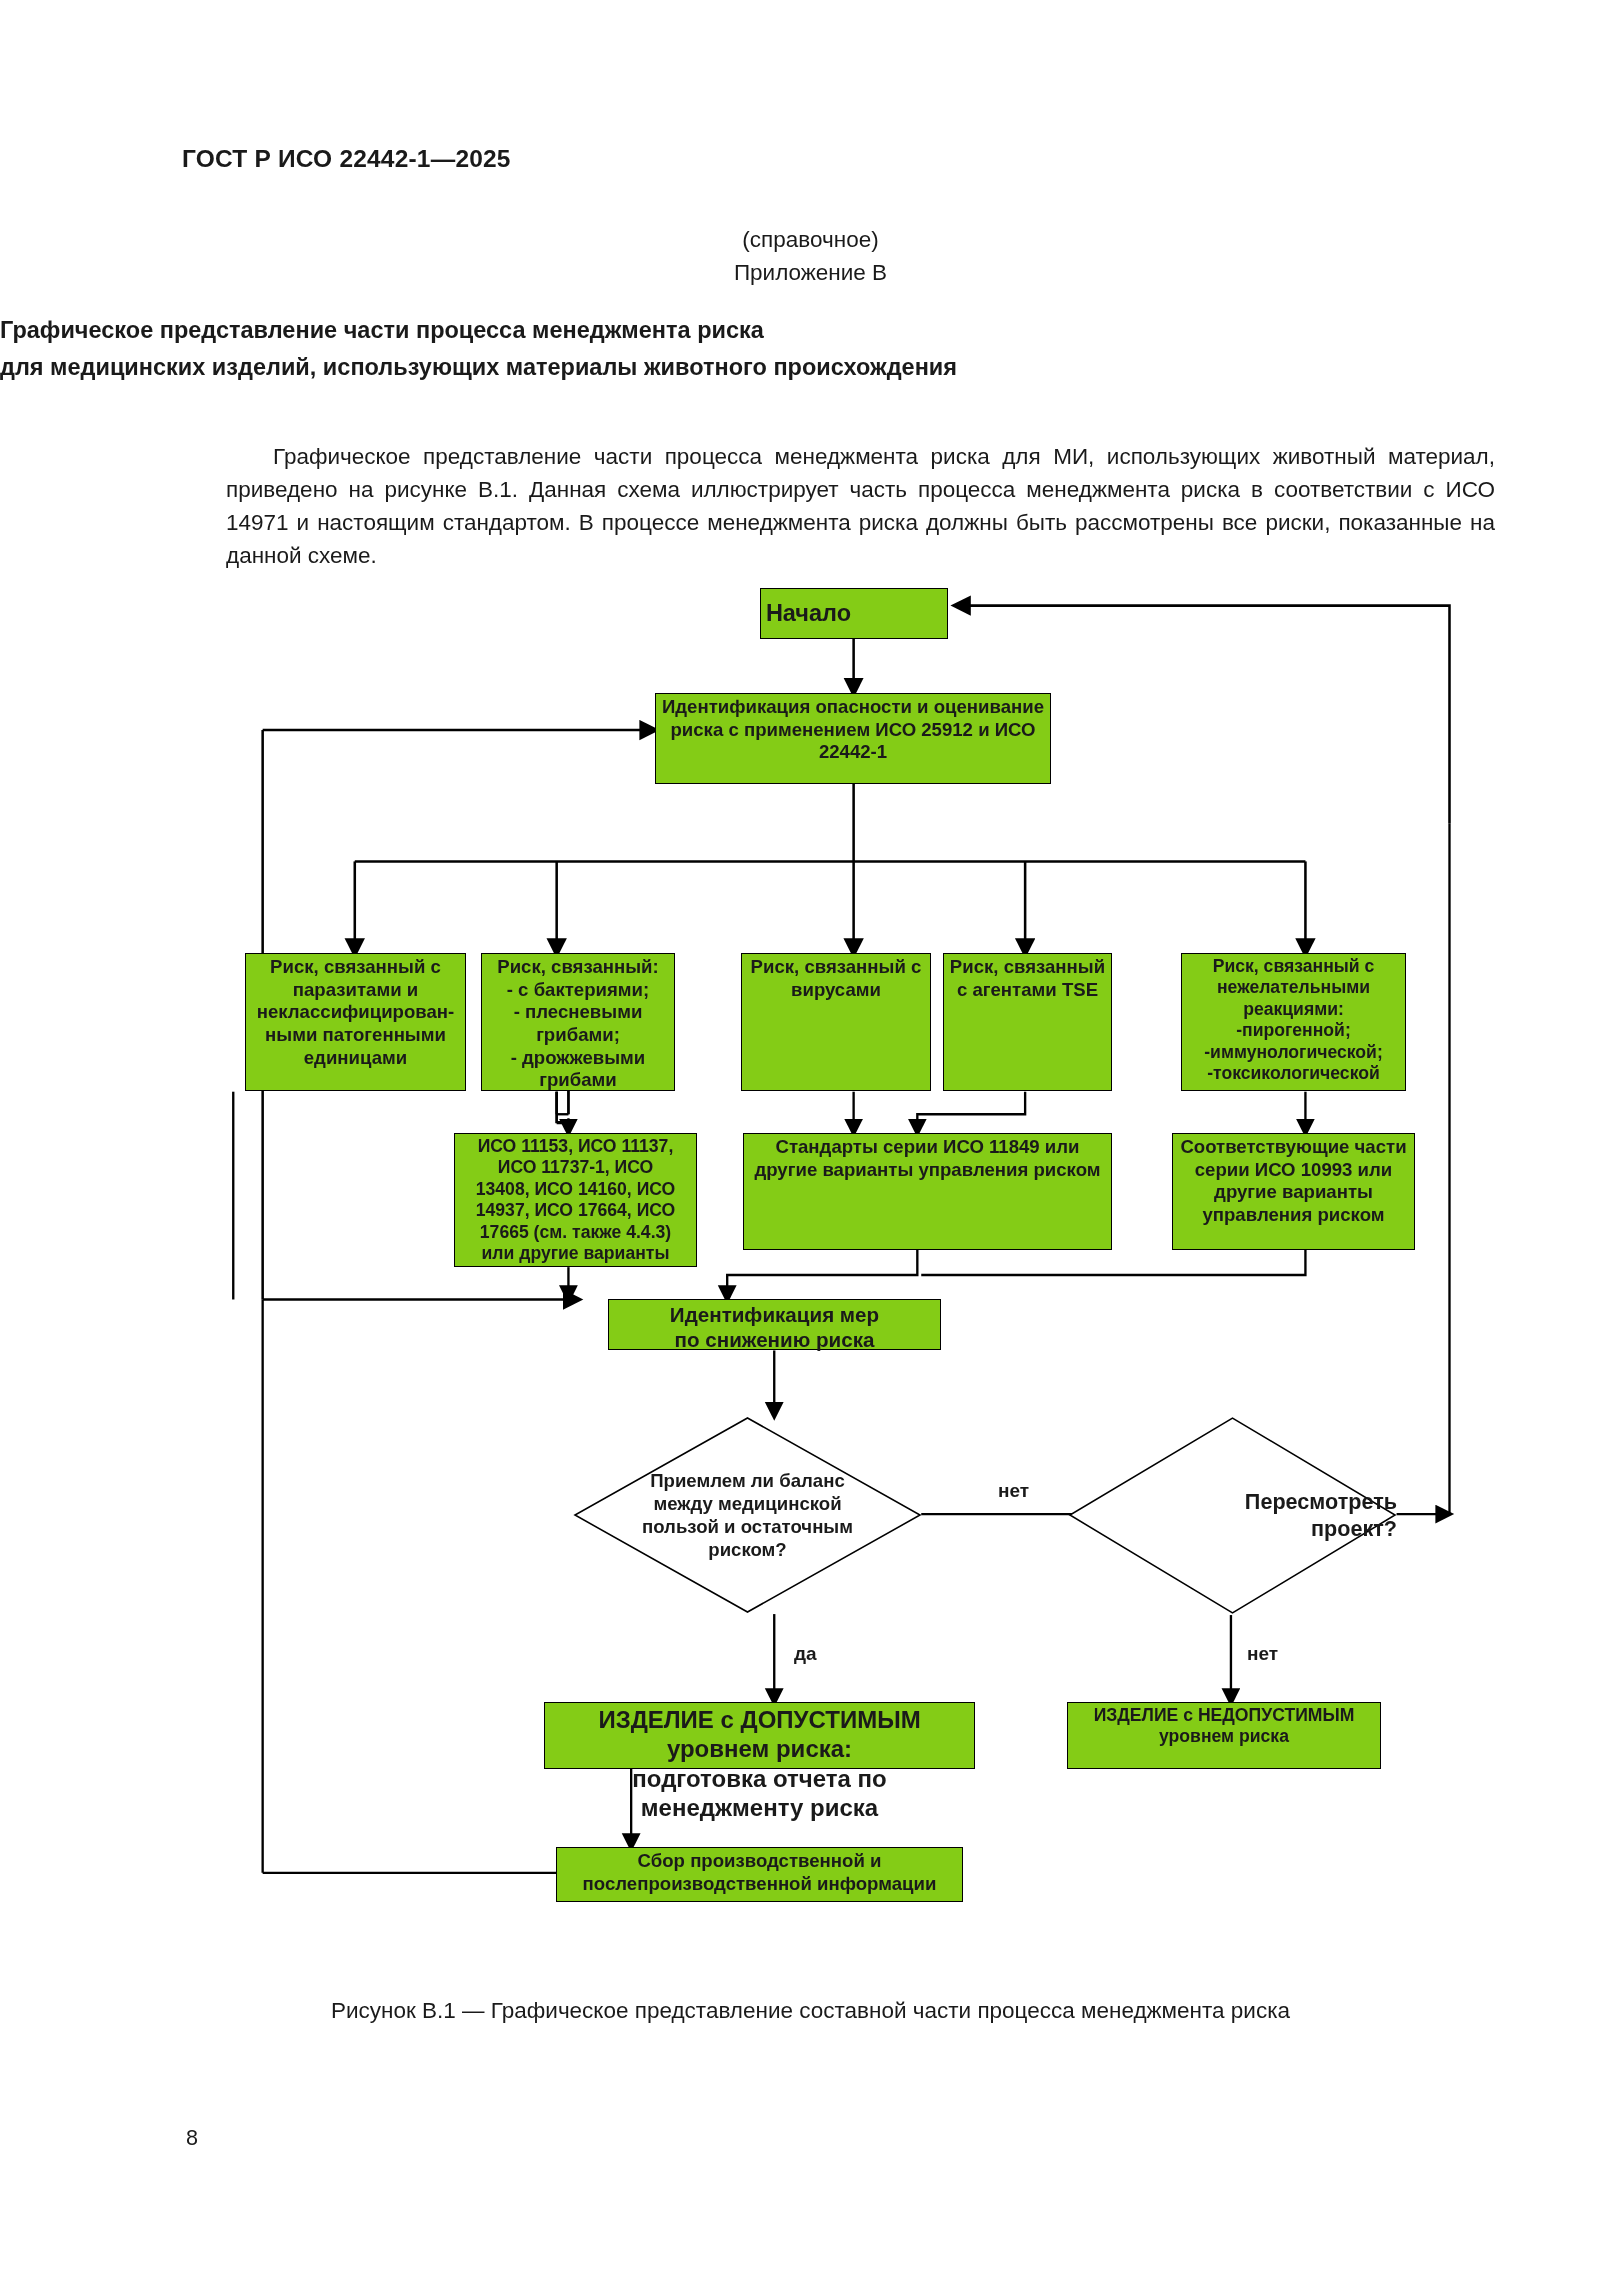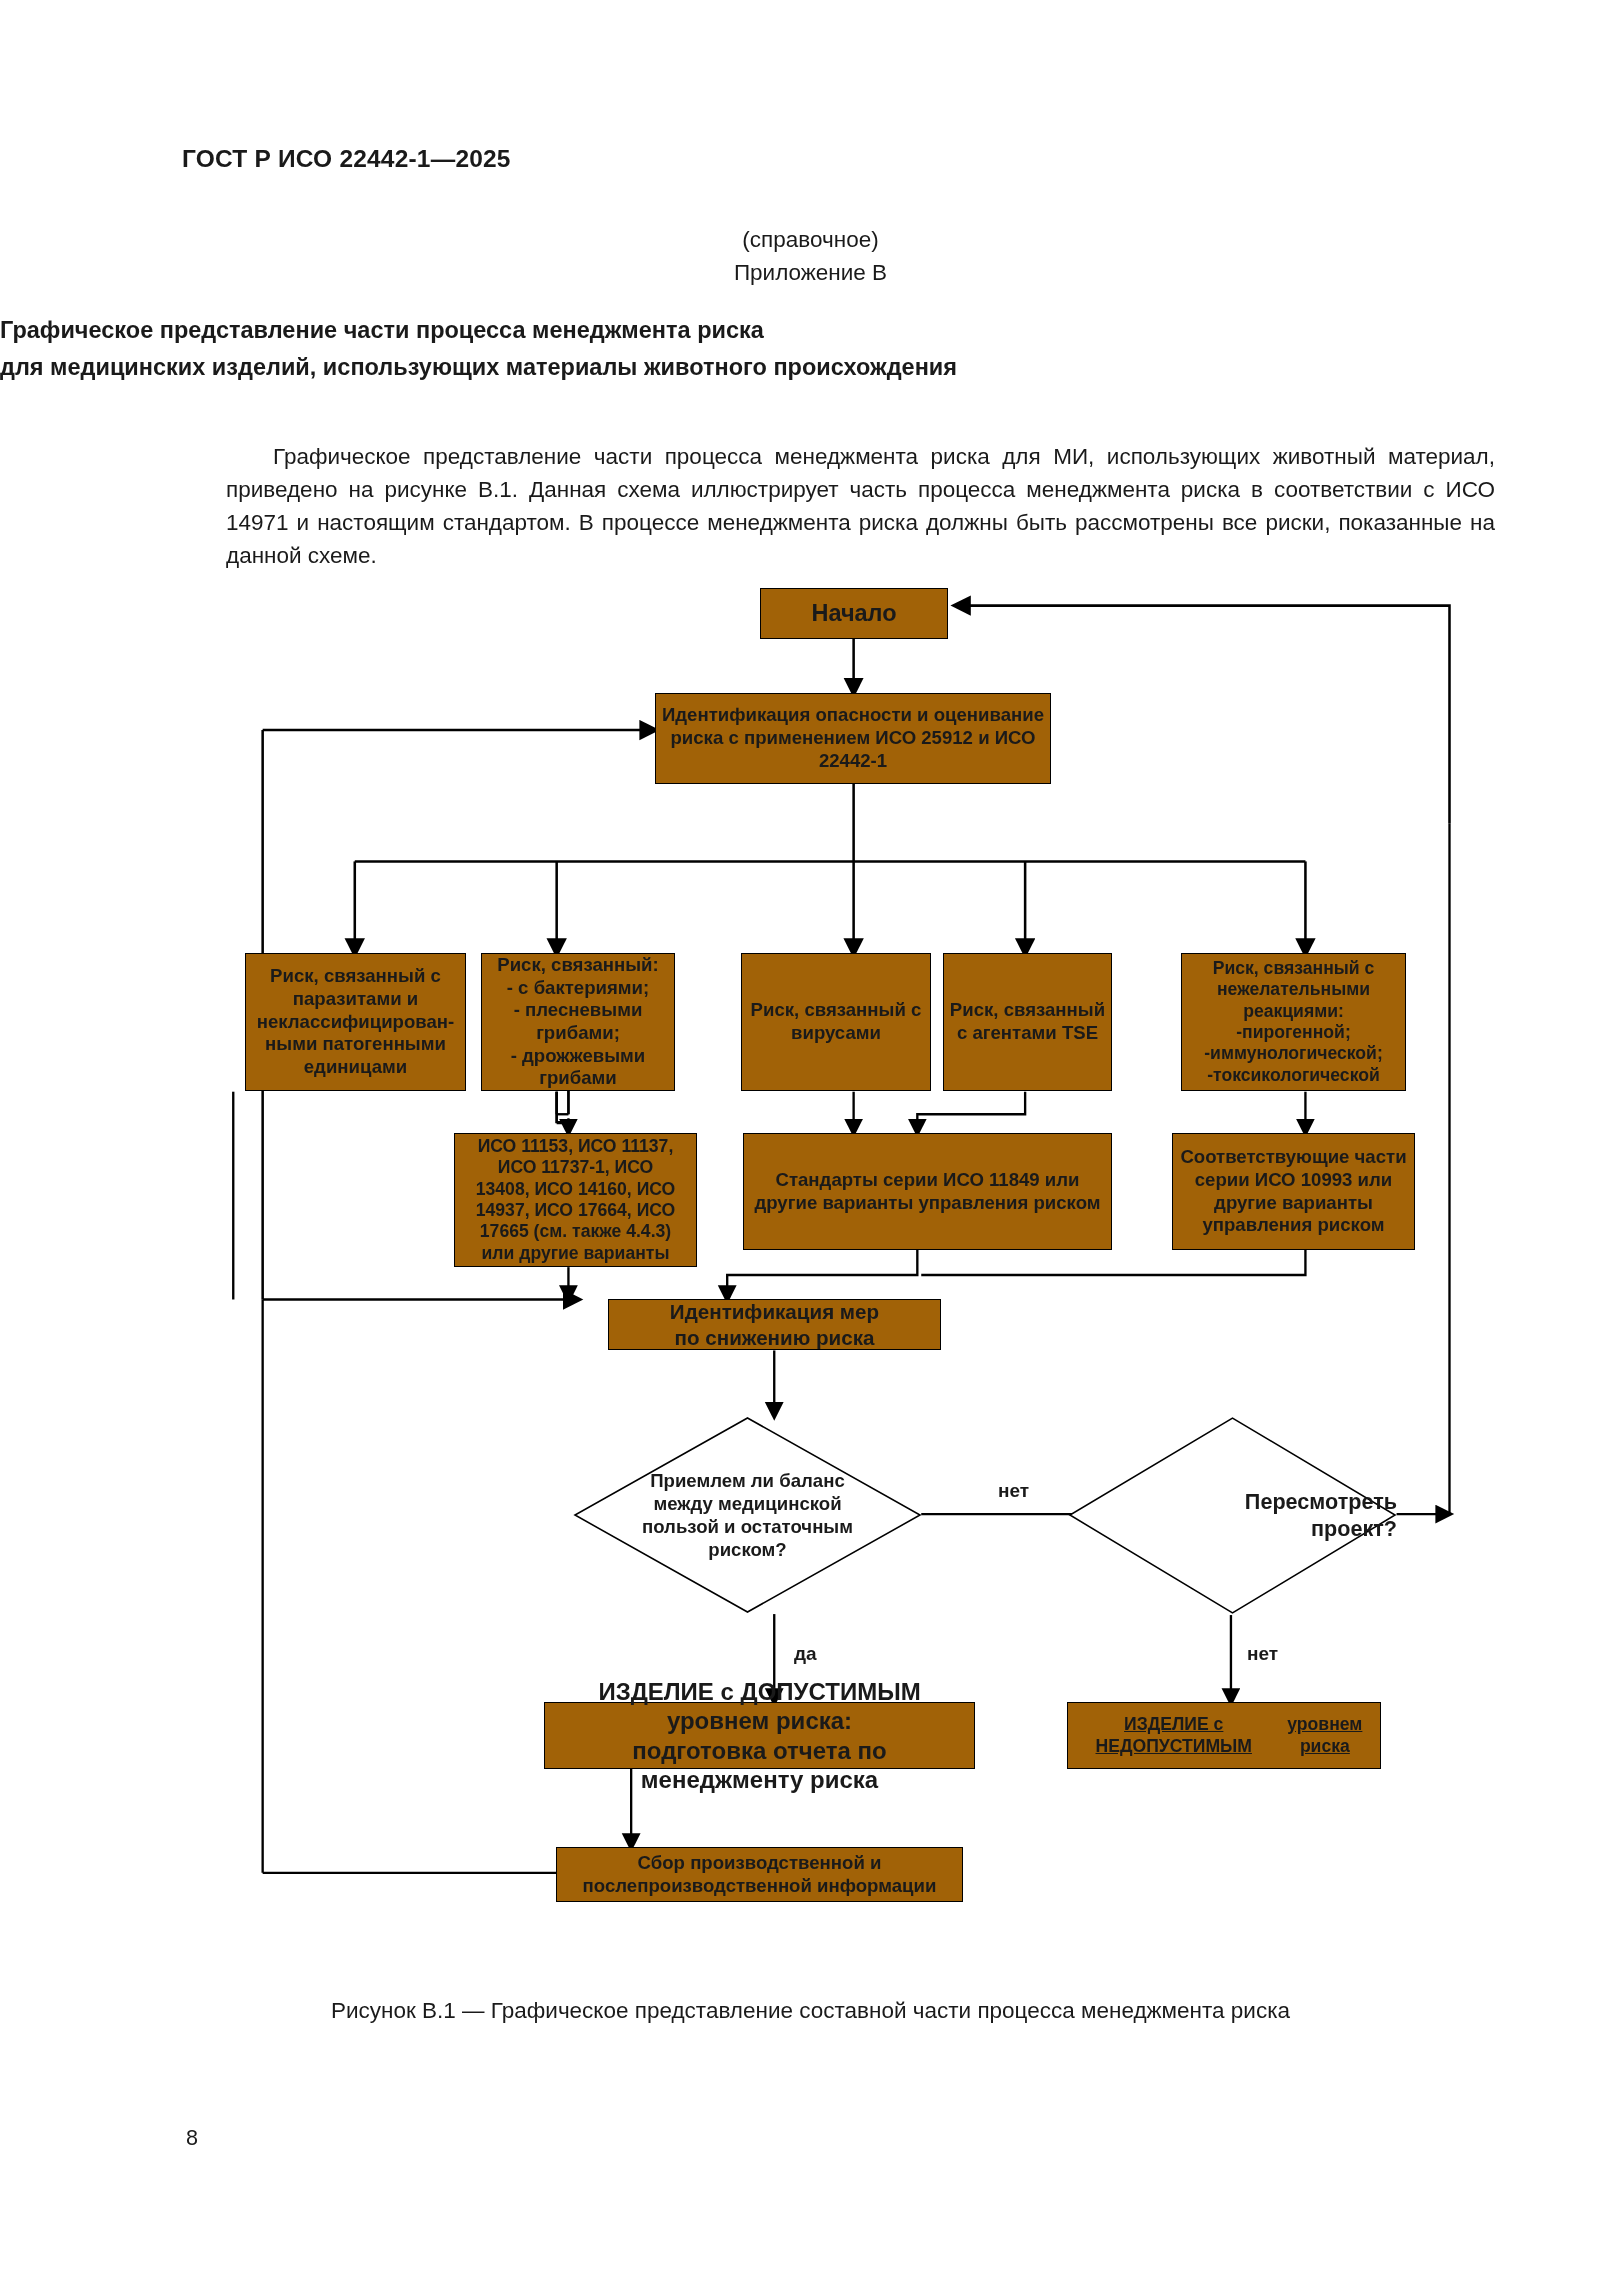--- a/index.html
+++ b/index.html
@@ -33,23 +33,23 @@
   }
   .intro .ind { display:inline-block; width:47px; }
 
   
   .chart { position:absolute; left:0; top:573px; width:1621px; height:1402px; }
   .chart svg { position:absolute; left:0; top:0; }
 
   .nodebox {
     position:absolute;
     border:1.6px solid #000;
-    background:#a16207;
+    background:#84cc16;
     box-sizing:border-box;
-    display:flex; align-items:center; justify-content:center;
+    display:flex; align-items:center; 
     text-align:center;
     font-weight:bold;
     line-height:1.22;
     padding:2px 4.9px;
   }
 
   .diamond-wrap { position:absolute; }
   .diamond-wrap svg { position:absolute; left:0; top:0; }
   .diamond-label {
     position:absolute; inset:0;
@@ -263,21 +263,21 @@
 
     <span class="edge-label" style="left:998px; top:907px;">нет</span>
     <span class="edge-label" style="left:794px; top:1070px;">да</span>
     <span class="edge-label" style="left:1247px; top:1070px;">нет</span>
 
     <div class="nodebox" style="left:544px; top:1129px; width:431px; height:67px; font-size:24px; flex-direction:column;">
       <span>ИЗДЕЛИЕ с ДОПУСТИМЫМ уровнем риска:</span>
       <span>подготовка отчета по менеджменту риска</span>
     </div>
 
-    <div class="nodebox" style="left:1067px; top:1129px; width:314px; height:67px; font-size:17.6px; flex-direction:row;text-decoration:underline;">
+    <div class="nodebox" style="left:1067px; top:1129px; width:314px; height:67px; font-size:17.6px; flex-direction:column;">
       <span>ИЗДЕЛИЕ с НЕДОПУСТИМЫМ</span>
       <span>уровнем риска</span>
     </div>
 
     <div class="nodebox" style="left:556px; top:1274px; width:407px; height:55px; font-size:18.6px; flex-direction:column;">
       <span>Сбор производственной и</span>
       <span>послепроизводственной информации</span>
     </div>
 
   </div>

